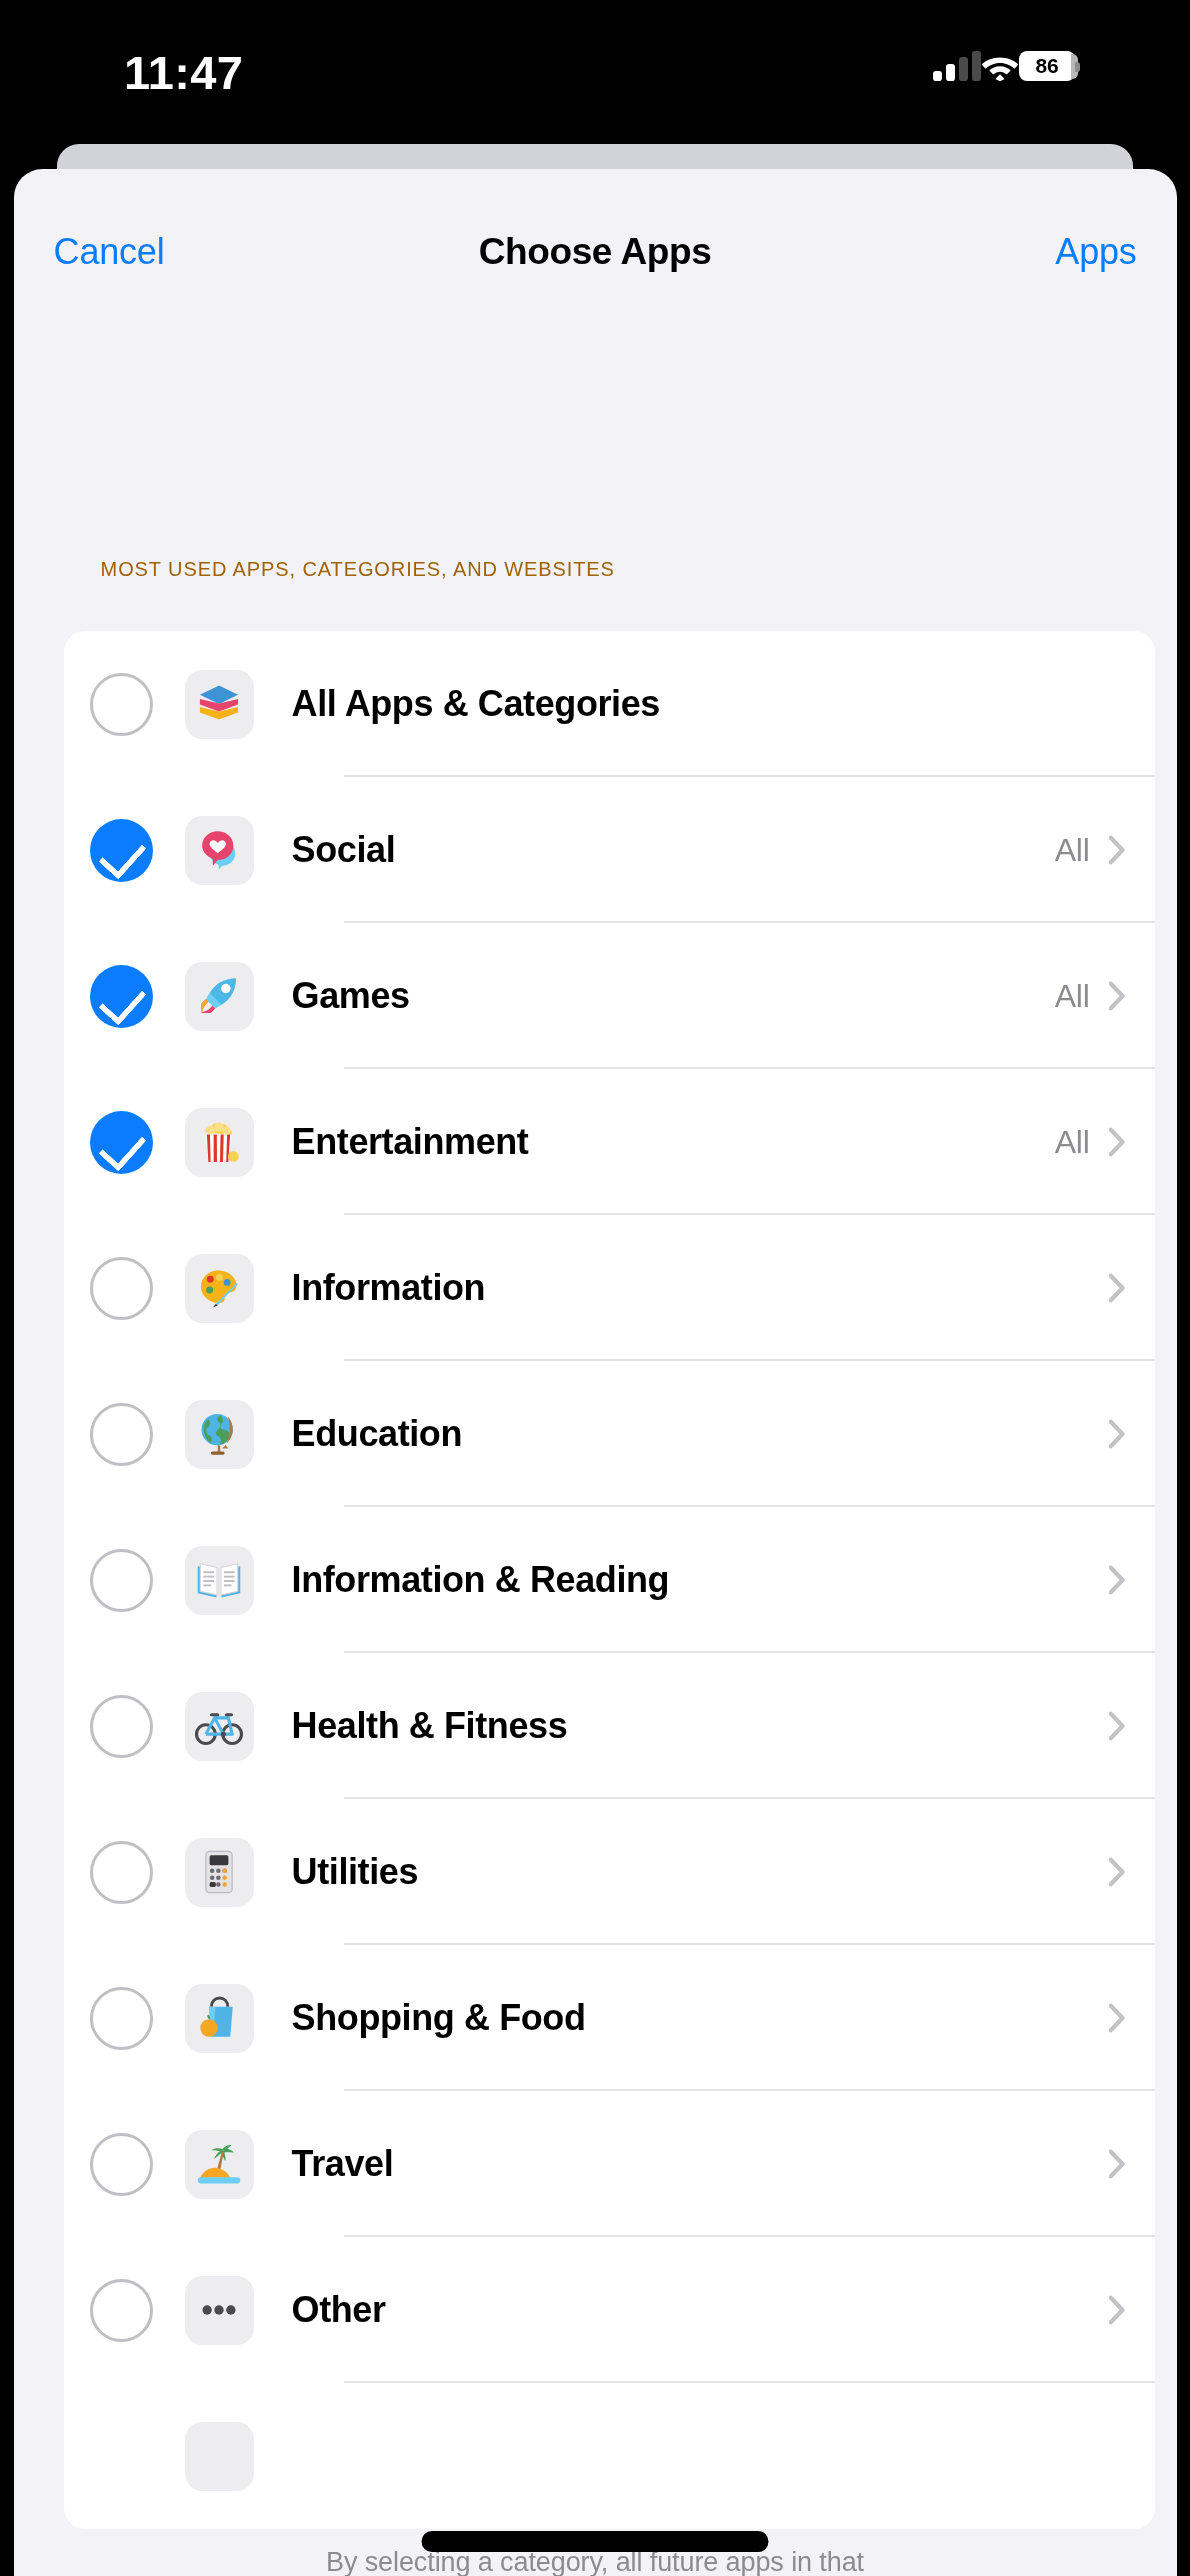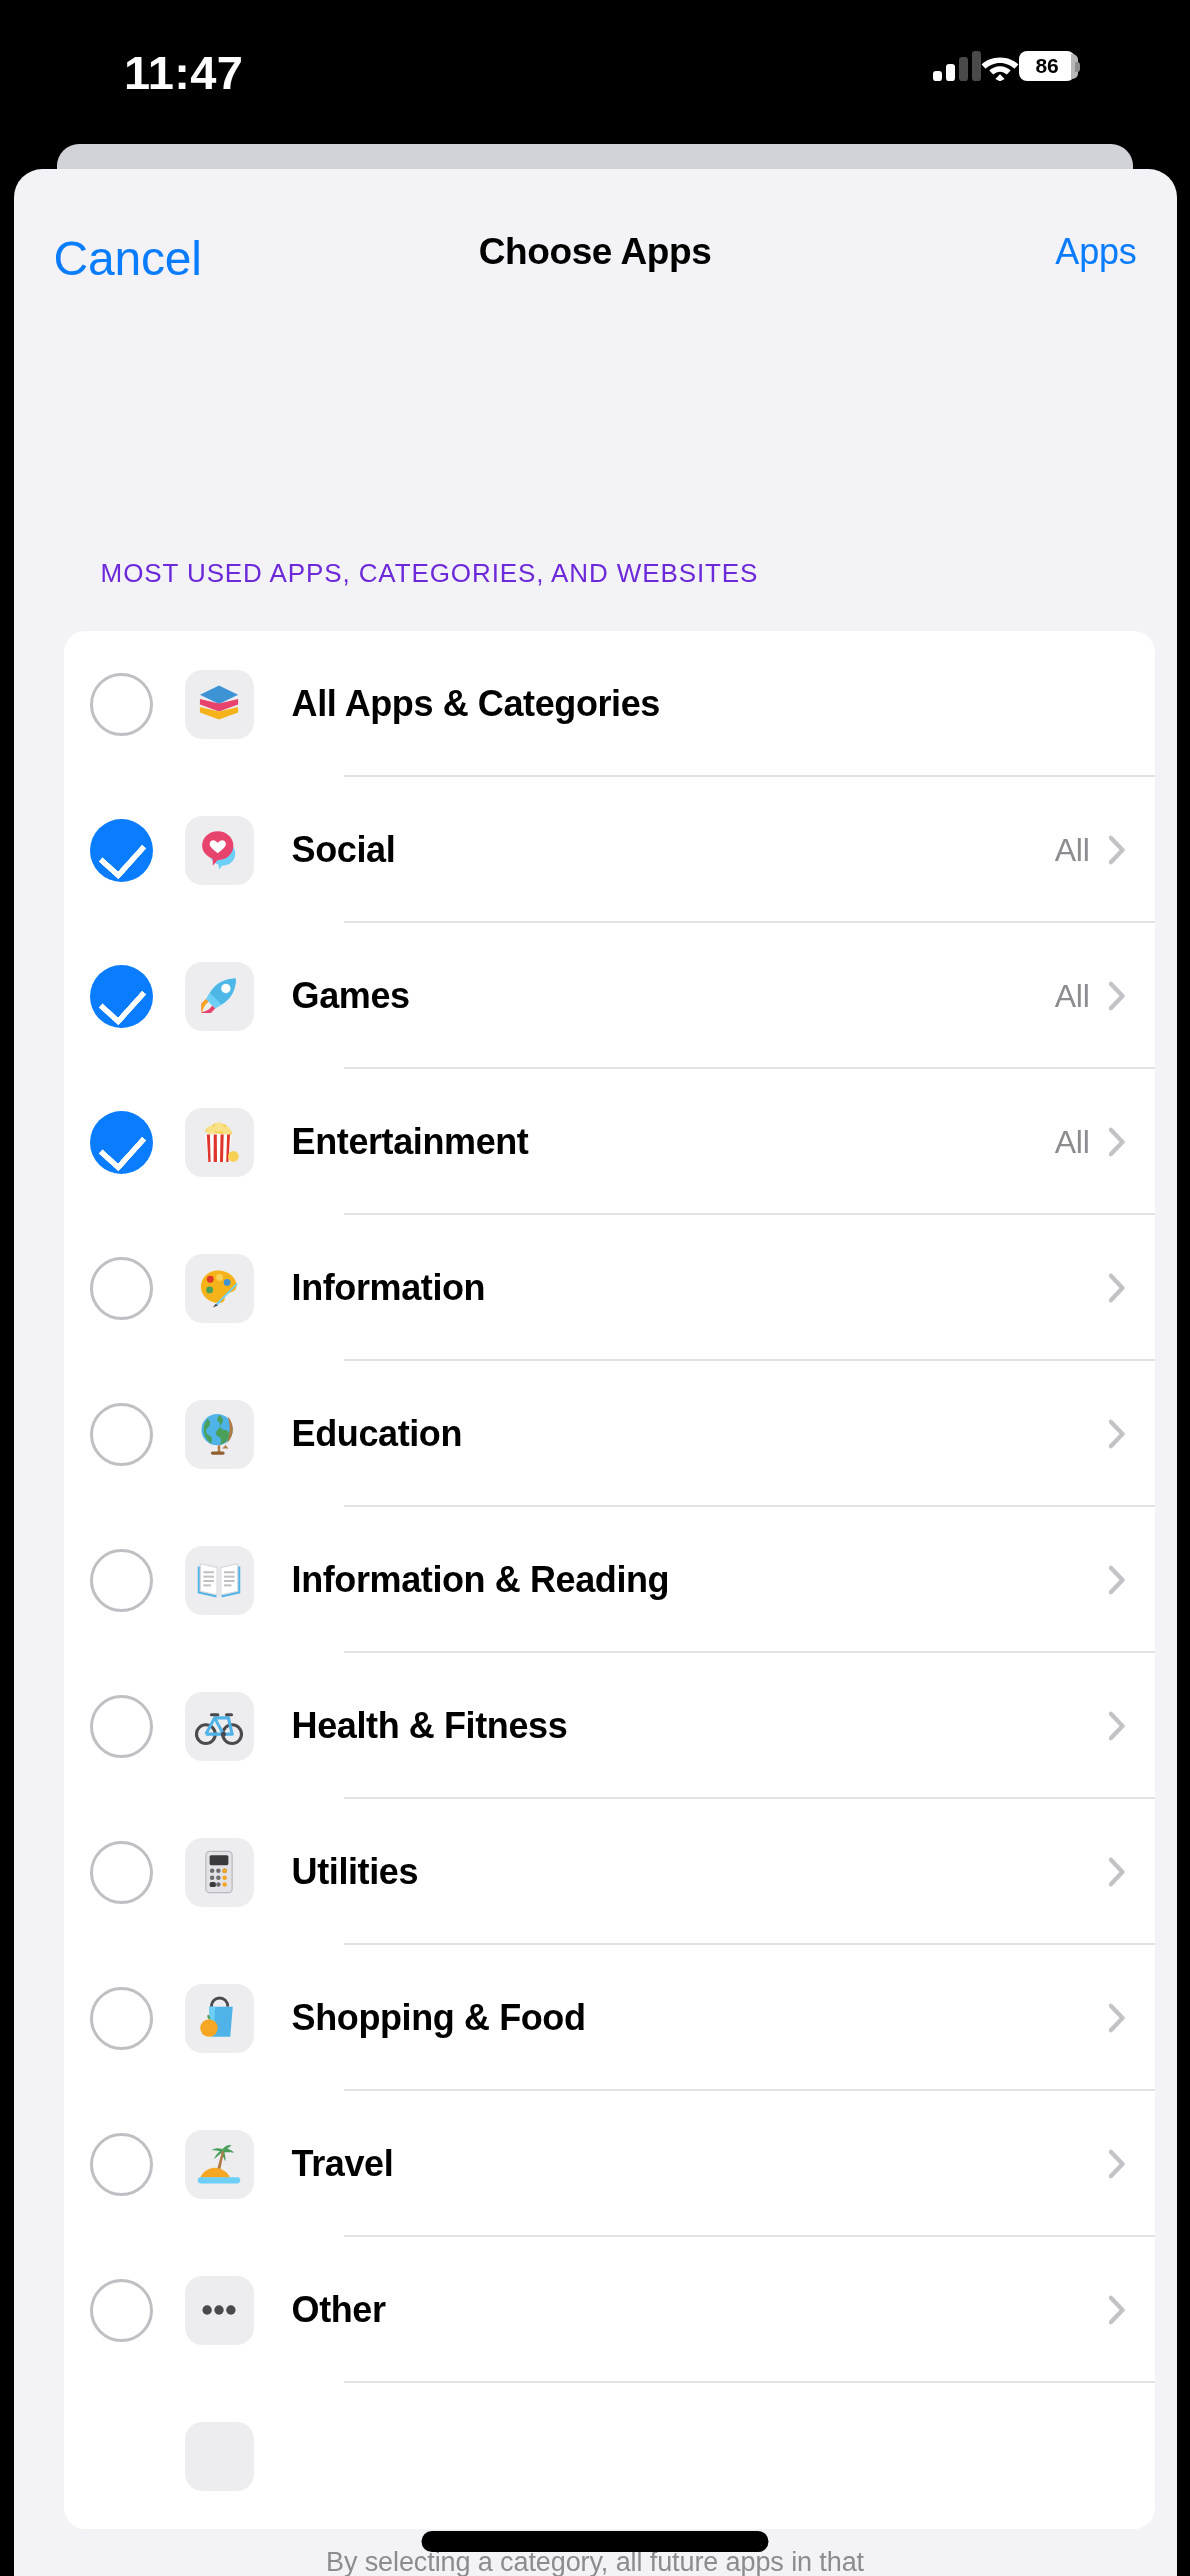--- a/index.html
+++ b/index.html
@@ -55,35 +55,35 @@
   
   .sheet {
     position:absolute; left:13.6px; top:169px; width:1163px; height:2407px;
     background:#f2f2f7; border-radius:28.5px 28.5px 0 0; overflow:hidden;
   }
 
   
   .navbar { position:relative; height:162px; }
   .nav-cancel {
     position:absolute; left:40px; top:62px;
-    font-size:48px; color:#0a7cff; letter-spacing:-0.2px;
+    font-size:36px; color:#0a7cff; letter-spacing:-0.2px;
   }
   .nav-title {
     position:absolute; left:0; right:0; top:62px; text-align:center;
     font-size:37px; font-weight:700; color:#000; letter-spacing:-0.4px;
   }
   .nav-next {
     position:absolute; right:40px; top:62px;
     font-size:36px; color:#0a7cff; letter-spacing:-0.2px;
   }
 
   
   .sect-header {
     position:absolute; left:87px; top:389px;
-    font-size:26px; color:#6d28d9; letter-spacing:0.9px;
+    font-size:20px; color:#a16207; letter-spacing:0.9px;
   }
 
   
   .card {
     position:absolute; left:50px; top:462px; width:1091px;
     background:#fff; border-radius:21px; overflow:hidden;
   }
   .row {
     position:relative; display:flex; align-items:center;
     height:146px; padding-left:26px; padding-right:30px;

